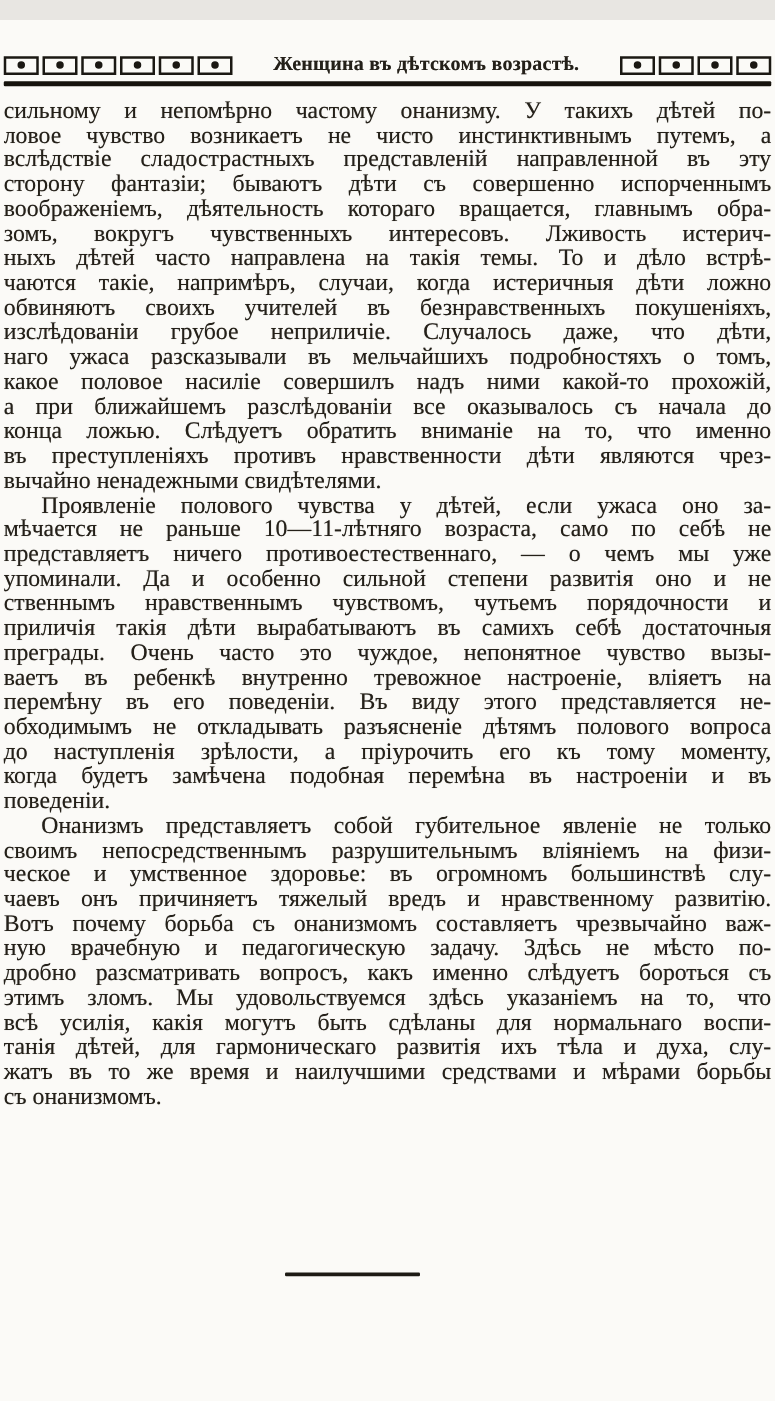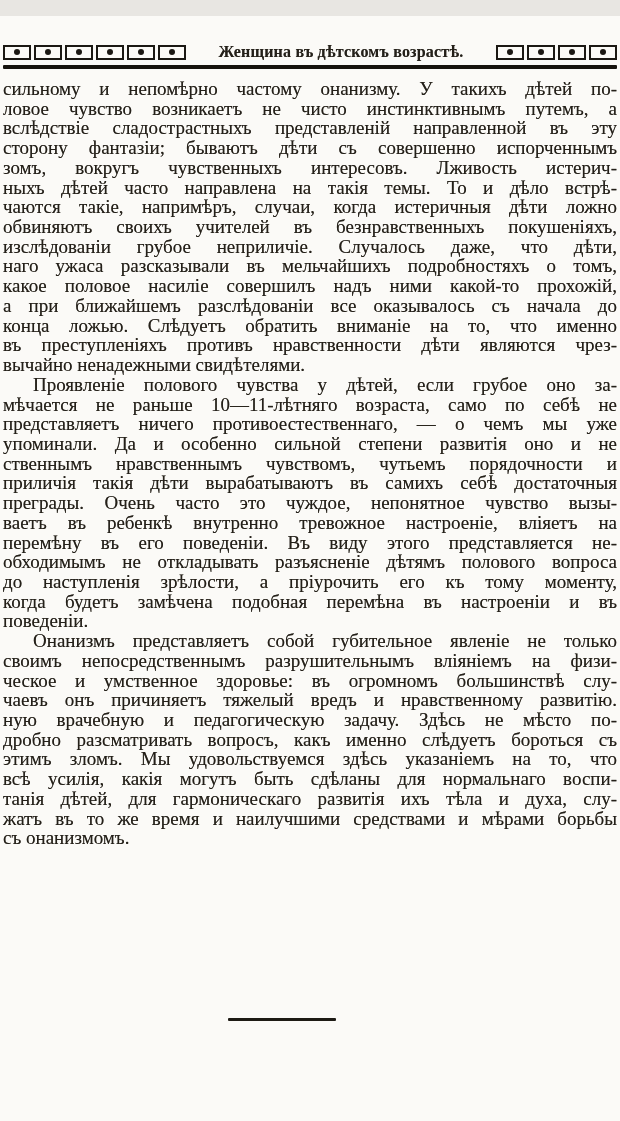--- a/index.html
+++ b/index.html
@@ -147,52 +147,54 @@
   </div>
 
   <div class="header-rule"></div>
 
   <div class="page-text">
       <div class="paragraph">
         <div class="line">сильному и непомѣрно частому онанизму. У такихъ дѣтей по-</div>
         <div class="line">ловое чувство возникаетъ не чисто инстинктивнымъ путемъ, а</div>
         <div class="line">вслѣдствіе сладострастныхъ представленій направленной въ эту</div>
         <div class="line">сторону фантазіи; бываютъ дѣти съ совершенно испорченнымъ</div>
+        <div class="line">воображеніемъ, дѣятельность котораго вращается, главнымъ обра-</div>
         <div class="line">зомъ, вокругъ чувственныхъ интересовъ. Лживость истерич-</div>
         <div class="line">ныхъ дѣтей часто направлена на такія темы. То и дѣло встрѣ-</div>
         <div class="line">чаются такіе, напримѣръ, случаи, когда истеричныя дѣти ложно</div>
         <div class="line">обвиняютъ своихъ учителей въ безнравственныхъ покушеніяхъ,</div>
         <div class="line">изслѣдованіи грубое неприличіе. Случалось даже, что дѣти,</div>
         <div class="line">наго ужаса разсказывали въ мельчайшихъ подробностяхъ о томъ,</div>
         <div class="line">какое половое насиліе совершилъ надъ ними какой-то прохожій,</div>
         <div class="line">а при ближайшемъ разслѣдованіи все оказывалось съ начала до</div>
         <div class="line">конца ложью. Слѣдуетъ обратить вниманіе на то, что именно</div>
         <div class="line">въ преступленіяхъ противъ нравственности дѣти являются чрез-</div>
         <div class="line last">вычайно ненадежными свидѣтелями.</div>
       </div>
       <div class="paragraph">
-        <div class="line indent">Проявленіе полового чувства у дѣтей, если грубое оно за-</div>
+        <div class="line indent">Проявленіе полового чувства у дѣтей, если ужаса оно за-</div>
         <div class="line">мѣчается не раньше 10—11-лѣтняго возраста, само по себѣ не</div>
         <div class="line">представляетъ ничего противоестественнаго, — о чемъ мы уже</div>
         <div class="line">упоминали. Да и особенно сильной степени развитія оно и не</div>
         <div class="line">ственнымъ нравственнымъ чувствомъ, чутьемъ порядочности и</div>
         <div class="line">приличія такія дѣти вырабатываютъ въ самихъ себѣ достаточныя</div>
         <div class="line">преграды. Очень часто это чуждое, непонятное чувство вызы-</div>
         <div class="line">ваетъ въ ребенкѣ внутренно тревожное настроеніе, вліяетъ на</div>
         <div class="line">перемѣну въ его поведеніи. Въ виду этого представляется не-</div>
         <div class="line">обходимымъ не откладывать разъясненіе дѣтямъ полового вопроса</div>
         <div class="line">до наступленія зрѣлости, а пріурочить его къ тому моменту,</div>
         <div class="line">когда будетъ замѣчена подобная перемѣна въ настроеніи и въ</div>
         <div class="line last">поведеніи.</div>
       </div>
       <div class="paragraph">
         <div class="line indent">Онанизмъ представляетъ собой губительное явленіе не только</div>
         <div class="line">своимъ непосредственнымъ разрушительнымъ вліяніемъ на физи-</div>
         <div class="line">ческое и умственное здоровье: въ огромномъ большинствѣ слу-</div>
         <div class="line">чаевъ онъ причиняетъ тяжелый вредъ и нравственному развитію.</div>
+        <div class="line">Вотъ почему борьба съ онанизмомъ составляетъ чрезвычайно важ-</div>
         <div class="line">ную врачебную и педагогическую задачу. Здѣсь не мѣсто по-</div>
         <div class="line">дробно разсматривать вопросъ, какъ именно слѣдуетъ бороться съ</div>
         <div class="line">этимъ зломъ. Мы удовольствуемся здѣсь указаніемъ на то, что</div>
         <div class="line">всѣ усилія, какія могутъ быть сдѣланы для нормальнаго воспи-</div>
         <div class="line">танія дѣтей, для гармоническаго развитія ихъ тѣла и духа, слу-</div>
         <div class="line">жатъ въ то же время и наилучшими средствами и мѣрами борьбы</div>
         <div class="line last">съ онанизмомъ.</div>
       </div>
     </div>
 

